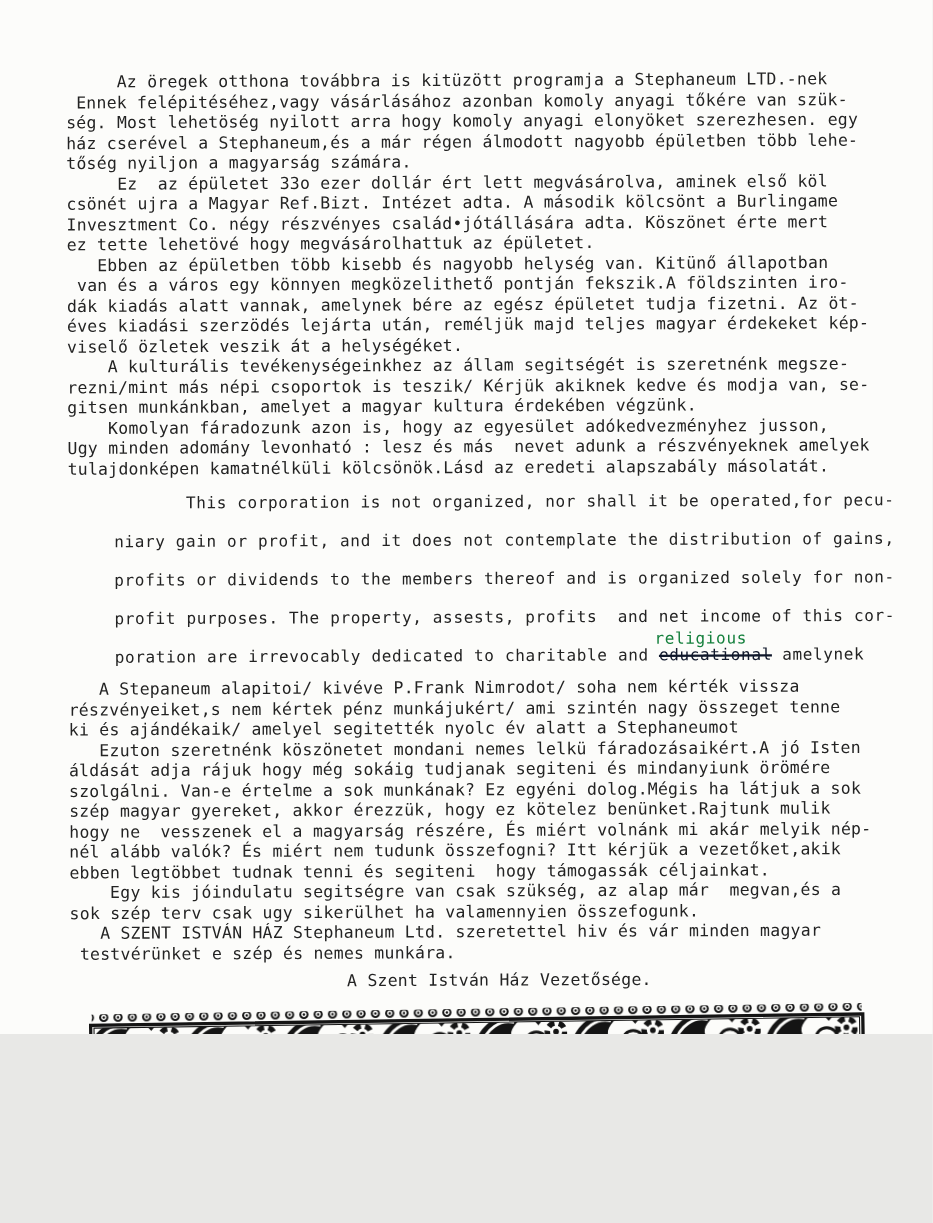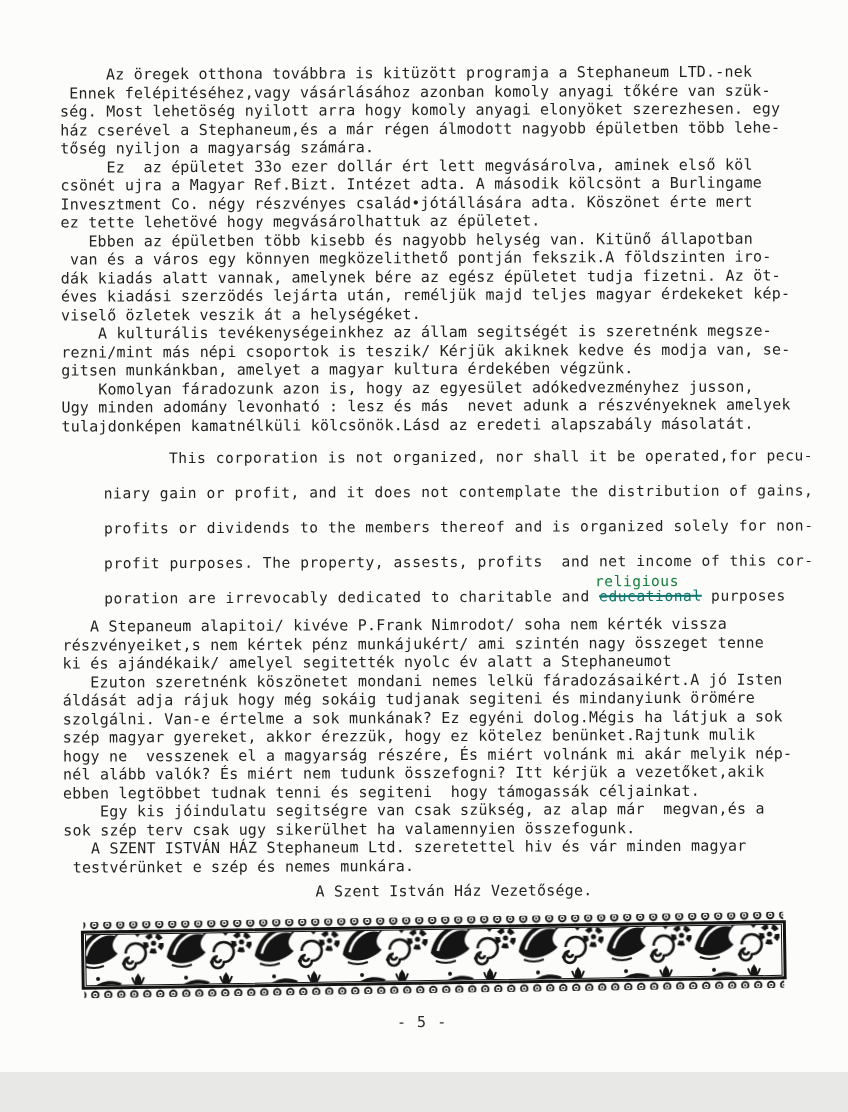--- a/index.html
+++ b/index.html
@@ -3,21 +3,21 @@
 <meta charset="utf-8">
 <style>
   html, body {
     margin: 0;
     padding: 0;
     background: #e8e8e6;
   }
   .page {
     position: relative;
     width: 848px;
-    height: 1072px;
+    height: 940px;
     margin: 0 auto;
     background: #fcfcfa;
     overflow: hidden;
     font-family: "DejaVu Sans Mono", "Liberation Mono", monospace;
     color: #232323;
   }
   .content {
     position: absolute;
     top: 64px;
     left: 62px;
@@ -42,21 +42,21 @@
     letter-spacing: 0.55px;
   }
   .q-line:last-child { margin-bottom: 10px; }
   .struck-wrap {
     position: relative;
     display: inline-block;
   }
   .struck {
     text-decoration: line-through;
     text-decoration-thickness: 2px;
-    color: #0f766e;
+    color: #0f172a;
   }
   .inserted {
     position: absolute;
     left: -4px;
     bottom: 15px;
     white-space: pre;
     color: #15803d;
     font-size: 14.6px;
   }
   .signature {
@@ -107,21 +107,21 @@
 gitsen munkánkban, amelyet a magyar kultura érdekében végzünk.</div>
     <div class="para">    Komolyan fáradozunk azon is, hogy az egyesület adókedvezményhez jusson,
 Ugy minden adomány levonható : lesz és más  nevet adunk a részvényeknek amelyek
 tulajdonképen kamatnélküli kölcsönök.Lásd az eredeti alapszabály másolatát.</div>
 
     <div class="quote">
       <div class="q-line">       This corporation is not organized, nor shall it be operated,for pecu-</div>
       <div class="q-line">niary gain or profit, and it does not contemplate the distribution of gains,</div>
       <div class="q-line">profits or dividends to the members thereof and is organized solely for non-</div>
       <div class="q-line">profit purposes. The property, assests, profits  and net income of this cor-</div>
-      <div class="q-line"><span>poration are irrevocably dedicated to charitable and </span><span class="struck-wrap"><span class="inserted">religious</span><span class="struck">educational</span></span><span> purposes</span></div>
+      <div class="q-line"><span>poration are irrevocably dedicated to charitable and </span><span class="struck-wrap"><span class="inserted">religious</span><span class="struck">educational</span></span><span> amelynek</span></div>
     </div>
 
     <div class="para">   A Stepaneum alapitoi/ kivéve P.Frank Nimrodot/ soha nem kérték vissza
 részvényeiket,s nem kértek pénz munkájukért/ ami szintén nagy összeget tenne
 ki és ajándékaik/ amelyel segitették nyolc év alatt a Stephaneumot</div>
     <div class="para">   Ezuton szeretnénk köszönetet mondani nemes lelkü fáradozásaikért.A jó Isten
 áldását adja rájuk hogy még sokáig tudjanak segiteni és mindanyiunk örömére
 szolgálni. Van-e értelme a sok munkának? Ez egyéni dolog.Mégis ha látjuk a sok
 szép magyar gyereket, akkor érezzük, hogy ez kötelez benünket.Rajtunk mulik
 hogy ne  vesszenek el a magyarság részére, És miért volnánk mi akár melyik nép-

